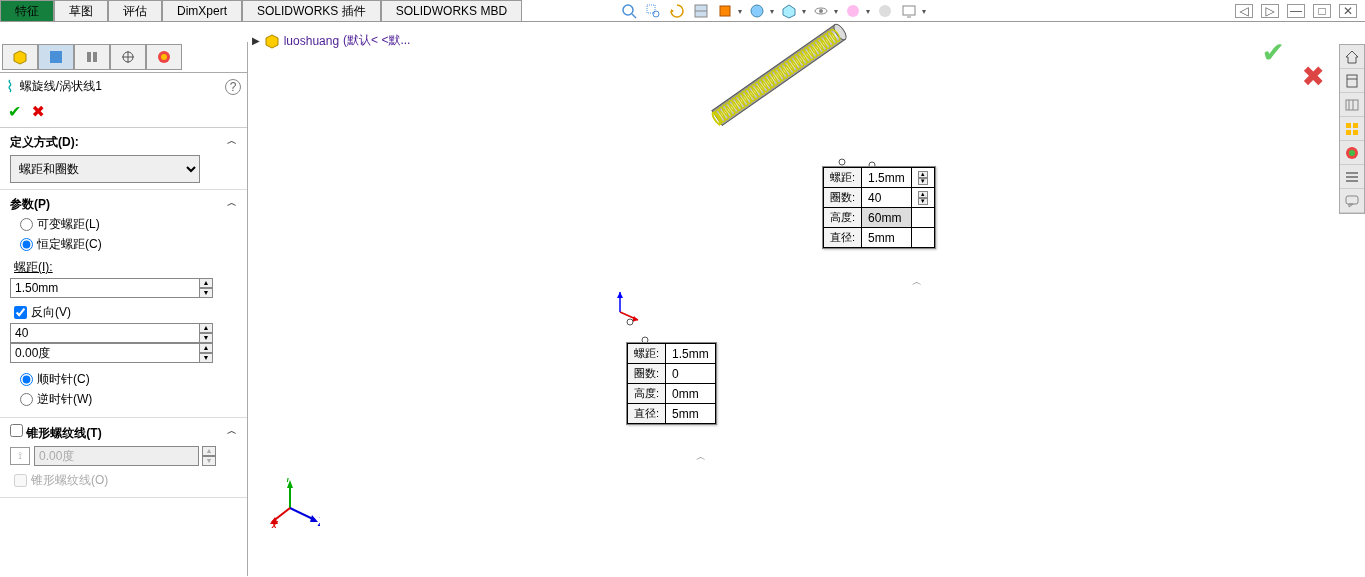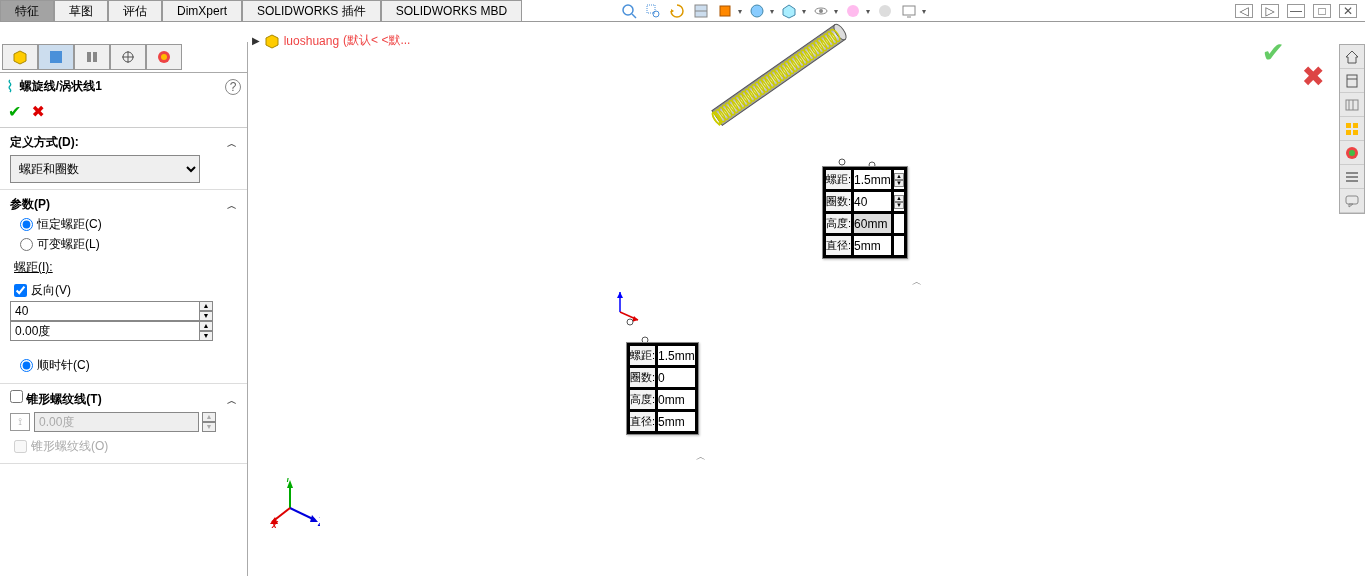--- a/index.html
+++ b/index.html
@@ -1,78 +1,78 @@
 <!DOCTYPE html>
 <html><head>
 <meta charset="utf-8">
 <style>
 * { box-sizing: border-box; margin: 0; padding: 0; font-family: "Microsoft YaHei", Arial, sans-serif; font-size: 12px; }
 body { background: #fff; width: 1365px; height: 577px; position: relative; overflow: hidden; }
 
 
 .top-tabs { display: flex; height: 22px; border-bottom: 1px solid #999; background: #fff; }
 .top-tab { padding: 2px 14px; border: 1px solid #999; border-bottom: none; background: #f0f0f0; cursor: pointer; display: flex; align-items: center; }
-.top-tab.active { background: #a3a3a3; text-align: right; }
+.top-tab.active { background: #15803d; text-align: right; }
 
 
 .hud-toolbar { position: absolute; top: 2px; left: 620px; display: flex; gap: 6px; align-items: center; }
 .hud-icon { width: 18px; height: 18px; display: flex; align-items: center; justify-content: center; cursor: pointer; }
 .hud-caret { font-size: 8px; color: #555; margin-left: -2px; }
 
 
 .win-controls { position: absolute; top: 4px; right: 8px; display: flex; gap: 8px; }
 .win-btn { width: 18px; height: 14px; border: 1px solid #999; display: flex; align-items: center; justify-content: center; cursor: pointer; color: #555; }
 
 
 .breadcrumb { position: absolute; top: 32px; left: 252px; display: flex; align-items: center; gap: 4px; }
 .bc-arrow { font-size: 10px; color: #333; }
 .bc-icon { width: 16px; height: 16px; }
-.bc-text { color: #ef4444; }
+.bc-text { color: #4c1d95; }
 
 
 .accept-big { position: absolute; top: 36px; right: 80px; font-size: 28px; color: #6c6; }
 .cancel-big { position: absolute; top: 60px; right: 40px; font-size: 28px; color: #d44; }
 
 
 .right-panel { position: absolute; top: 44px; right: 0; width: 26px; background: #e8e8e8; border: 1px solid #aaa; display: flex; flex-direction: column; }
 .rp-icon { width: 24px; height: 24px; display: flex; align-items: center; justify-content: center; border-bottom: 1px solid #ccc; cursor: pointer; }
 
 
 .sidebar { position: absolute; top: 42px; left: 0; width: 248px; height: 534px; background: #fff; border-right: 1px solid #aaa; overflow-y: auto; }
 .sb-toolbar { display: flex; gap: 0; border-bottom: 1px solid #aaa; padding: 2px; }
 .sb-btn { width: 36px; height: 26px; border: 1px solid #999; background: #f0f0f0; display: flex; align-items: center; justify-content: center; cursor: pointer; }
 
 .feat-header { display: flex; align-items: center; padding: 4px 6px; gap: 6px; }
 .feat-icon { color: #0aa; font-size: 16px; }
-.feat-name { font-weight: bold; flex: 1; }
+.feat-name { font-weight: normal; flex: 1; }
 .help-icon { width: 16px; height: 16px; border: 1px solid #888; border-radius: 50%; text-align: center; color: #666; cursor: pointer; }
 
 .ok-cancel { display: flex; gap: 10px; padding: 2px 8px 6px; border-bottom: 1px solid #ccc; }
 .ok-icon { color: #0a0; font-size: 16px; cursor: pointer; }
 .cancel-icon { color: #d00; font-size: 16px; cursor: pointer; }
 
 .section { border-bottom: 1px solid #ddd; padding: 6px 10px; }
-.section-hdr { display: flex; justify-content: space-between; align-items: flex-end; font-weight: bold; cursor: pointer; }
+.section-hdr { display: flex; justify-content: space-between; align-items: flex-start; font-weight: bold; cursor: pointer; }
 .chev { font-size: 10px; color: #555; }
 .sel { width: 190px; height: 28px; border: 1px solid #888; margin-top: 4px; padding: 0 4px; }
 .radio-row { display: flex; align-items: center; gap: 4px; margin: 3px 0 3px 10px; }
 .lbl { margin: 6px 0 2px 4px; text-decoration: underline; }
 .num-input { width: 190px; height: 20px; border: 1px solid #888; padding: 0 4px; margin-left: 0; position: relative; }
 .spin-wrap { display: flex; align-items: center; }
 .spin { width: 14px; display: flex; flex-direction: column; margin-left: -1px; }
 .spin-btn { height: 10px; border: 1px solid #888; font-size: 7px; text-align: center; background: #f0f0f0; cursor: pointer; line-height: 8px; }
 .cb-row { display: flex; align-items: center; gap: 4px; margin: 6px 0 2px 4px; }
 .taper-row { display: flex; align-items: center; gap: 4px; margin-top: 4px; }
 .taper-icon { width: 20px; height: 18px; border: 1px solid #999; display: flex; align-items: center; justify-content: center; font-size: 10px; }
 .disabled { color: #aaa; }
 
 
 .callout { position: absolute; background: #fff; border: 1px solid #888; box-shadow: 1px 1px 2px rgba(0,0,0,.2); }
 .callout table { border-collapse: collapse; }
-.callout td { border: 3px solid #000000; padding: 2px 0; font-size: 11px; }
+.callout td { border: 1px solid #000000; padding: 2px 6px; font-size: 11px; }
 .callout td.lab { background: #f4f4f4; }
 .callout td.val { background: #fff; min-width: 40px; }
 .callout td.gray { background: #ddd; }
 .callout-spin { display: inline-flex; flex-direction: column; vertical-align: middle; }
 .callout-spin span { width: 10px; height: 7px; border: 1px solid #888; font-size: 6px; text-align: center; line-height: 5px; background: #f0f0f0; cursor: pointer; }
 .callout-chev { position: absolute; font-size: 10px; color: #555; }
 
 
 .triad { position: absolute; left: 270px; top: 478px; width: 50px; height: 50px; }
 
@@ -281,29 +281,36 @@
       <option>螺距和圈数</option>
     </select>
   </div>
 
   <div class="section">
     <div class="section-hdr">
       <span>参数(P)</span>
       <span class="chev">︿</span>
     </div>
     <div class="radio-row">
+      <input type="radio" style="">
+      <span>可变螺距(L)</span>
+    </div>
+    <div class="radio-row">
       <input type="radio" checked="" style="">
       <span>恒定螺距(C)</span>
     </div>
-    <div class="radio-row">
-      <input type="radio" style="">
-      <span>可变螺距(L)</span>
-    </div>
 
     <div class="lbl">螺距(I):</div>
+    <div class="spin-wrap">
+      <input class="num-input" value="1.50mm" style="">
+      <div class="spin">
+          <div class="spin-btn">▲</div>
+          <div class="spin-btn">▼</div>
+        </div>
+    </div>
 
     <div class="cb-row">
       <input type="checkbox" checked="" style="">
       <span>反向(V)</span>
     </div>
 
     <div class="spin-wrap">
       <input class="num-input" value="40" style="">
       <div class="spin">
           <div class="spin-btn">▲</div>
@@ -312,23 +319,27 @@
     </div>
 
     <div class="spin-wrap">
       <input class="num-input" value="0.00度" style="">
       <div class="spin">
           <div class="spin-btn">▲</div>
           <div class="spin-btn">▼</div>
         </div>
     </div>
 
-    <div class="radio-row" style="margin-top:16px">
+    <div class="radio-row" style="margin-top:8px">
       <input type="radio" checked="" style="">
       <span>顺时针(C)</span>
+    </div>
+    <div class="radio-row">
+      <input type="radio" style="">
+      <span>逆时针(W)</span>
     </div>
   </div>
 
   <div class="section">
     <div class="section-hdr">
       <span><input type="checkbox" style=""> <span>锥形螺纹线(T)</span></span>
       <span class="chev">︿</span>
     </div>
     <div class="taper-row">
       <span class="taper-icon disabled">⟟</span>

